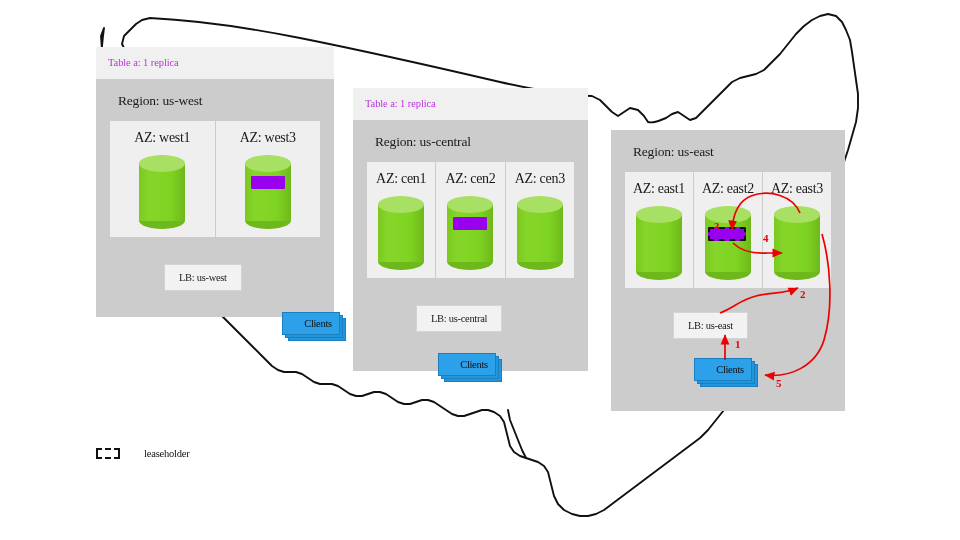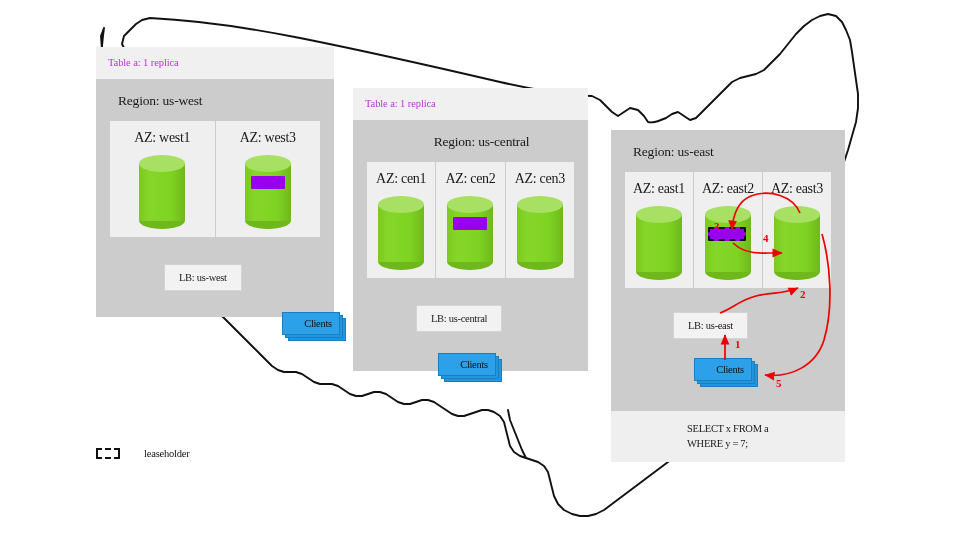--- a/index.html
+++ b/index.html
@@ -285,21 +285,21 @@
         <div class="card c3"></div>
         <div class="card c2"></div>
         <div class="card c1"></div>
         <div class="label">Clients</div>
       </div>
     </div>
   </div>
 
   <div class="region-panel" style="left:353px; top:88px; width:235px;">
     <div class="panel-header">Table a: 1 replica</div>
-    <div class="panel-body" style="height:251px;text-align:center;">
+    <div class="panel-body" style="height:251px;">
       <div class="region-title">Region: us-central</div>
       <div class="az-row">
 
         <div class="az-cell">
           <div class="az-label">AZ: cen1</div>
           <div class="cylinder">
             <div class="cyl-bottom"></div>
             <div class="cyl-body"></div>
             <div class="cyl-top"></div>
           </div>
@@ -370,22 +370,20 @@
 
       </div>
       <div class="lb-box" style="left:62px; top:182px;">LB: us-east</div>
       <div class="clients" style="left:83px; top:228px;">
         <div class="card c3"></div>
         <div class="card c2"></div>
         <div class="card c1"></div>
         <div class="label">Clients</div>
       </div>
     </div>
-    <div class="sql-footer">SELECT x FROM a
-WHERE y = 7;</div>
   </div>
 
   <div class="legend">
     <div class="legend-swatch"></div>
     <div class="legend-label">leaseholder</div>
   </div>
 
   <svg id="annotations" viewBox="0 0 960 540" xmlns="http://www.w3.org/2000/svg">
     <defs>
       <marker id="redarrow" markerWidth="7" markerHeight="7" refX="5.6" refY="3" orient="auto" markerUnits="strokeWidth">

